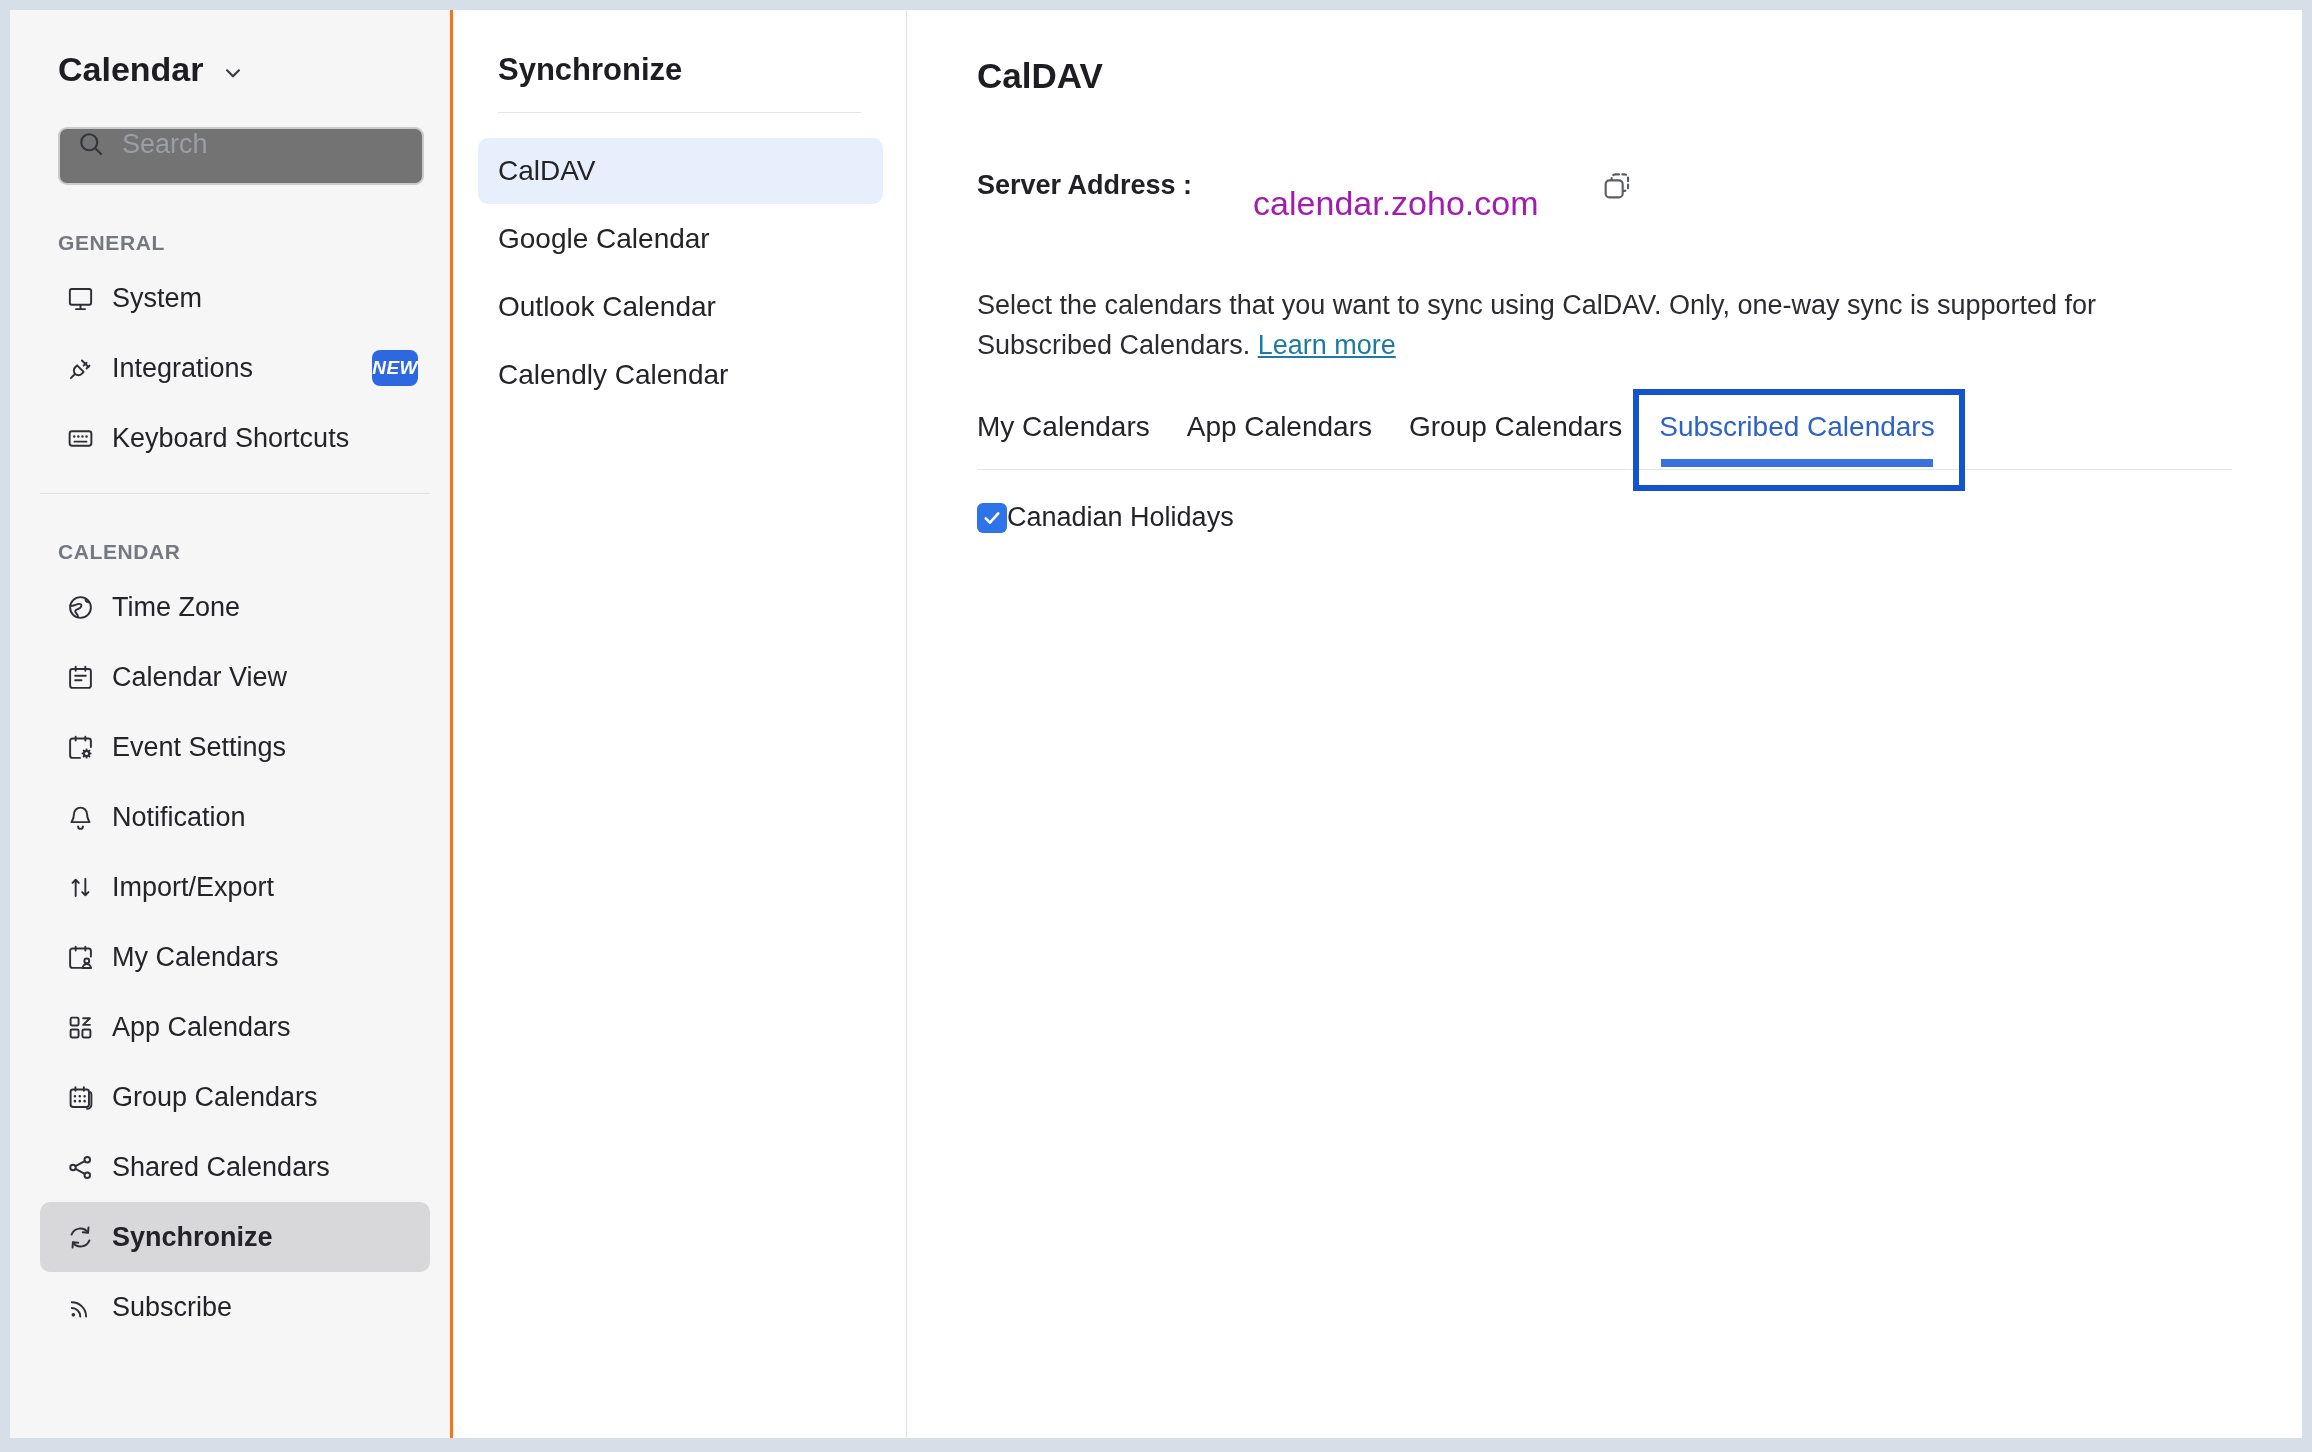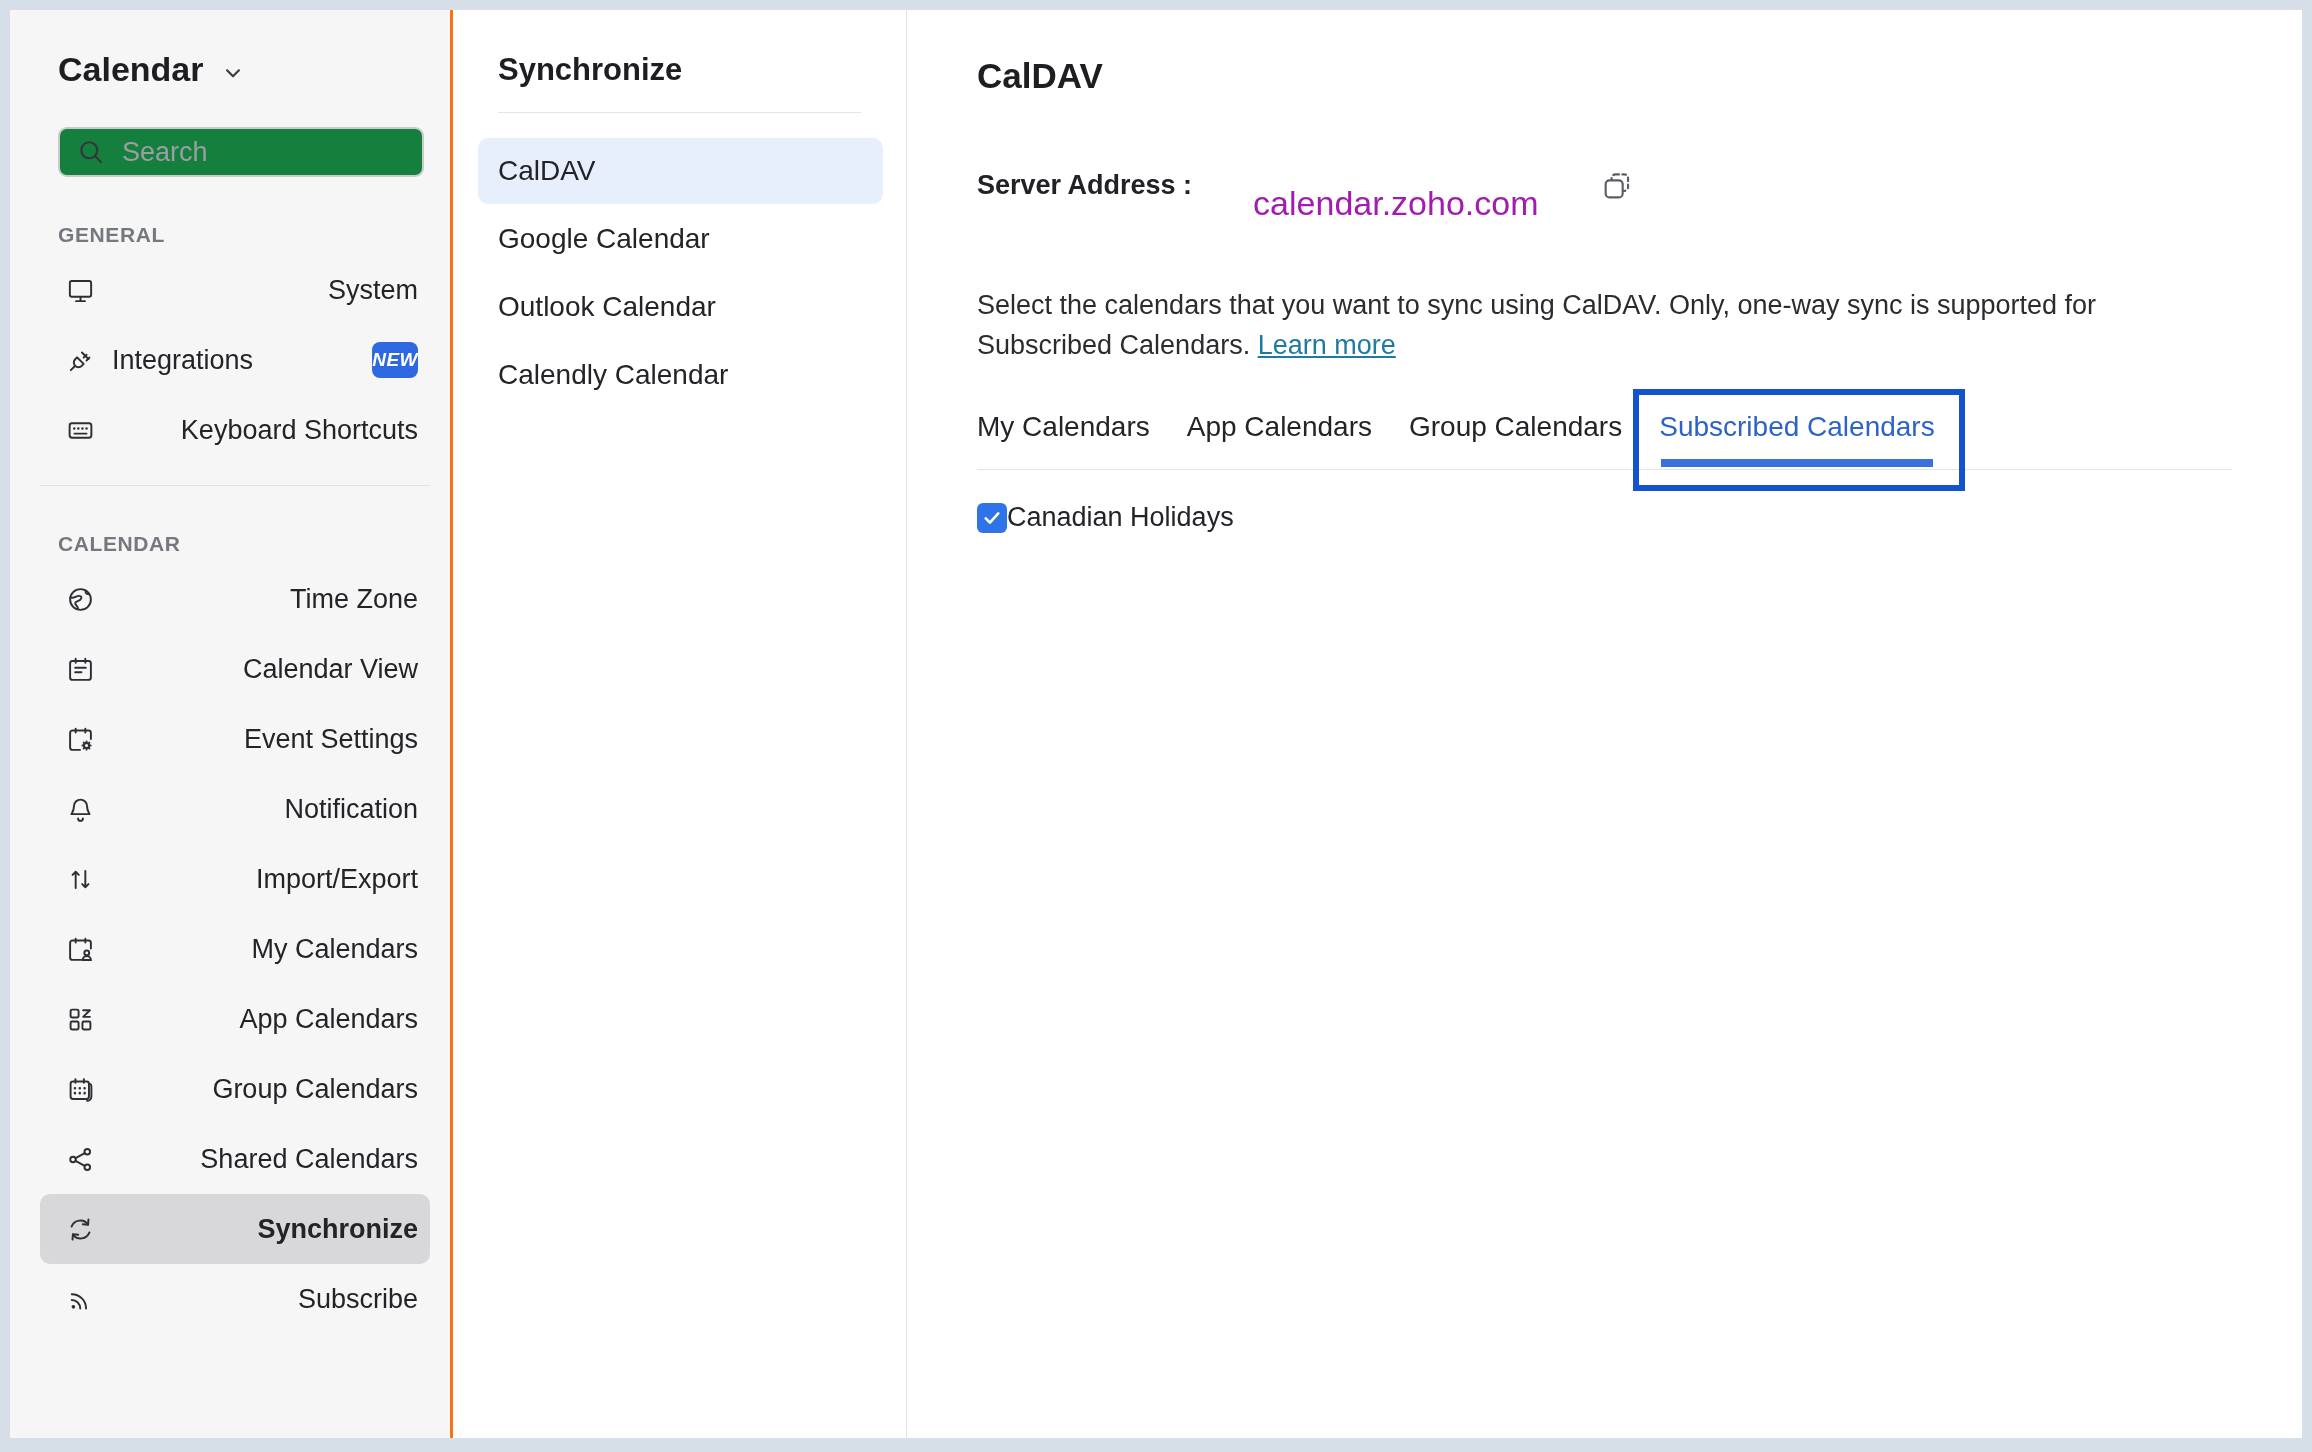--- a/index.html
+++ b/index.html
@@ -15,35 +15,35 @@
 
   
   .sidebar {
     width:443px; flex:0 0 443px; background:#f6f6f7;
     border-right:3px solid #f97316; padding:40px 20px 0 30px; overflow:hidden;
   }
   .sb-header { display:flex; align-items:center; gap:16px; margin-left:18px; cursor:pointer; }
   .sb-title { font-size:34px; font-weight:700; color:#1d1d22; }
   .chev { color:#3a3a40; display:flex; margin-top:6px; }
   .search {
-    margin:38px 0 0 18px; width:366px; height:50px; background:#15803d;
-    border:2px solid #c9cacd; border-radius:9px; display:flex; align-items:center; padding:0 16px;
+    margin:38px 0 0 18px; width:366px; height:58px; background:#737373;
+    border:2px solid #c9cacd; border-radius:9px; display:flex; align-items:flex-start; padding:0 16px;
   }
   .search .icon { color:#33363c; display:flex; }
   .search input {
     border:none; outline:none; background:transparent; font-size:27px; margin-left:16px; width:280px;
     font-family:inherit; color:#26262b;
   }
   .search input::placeholder { color:#9b9ea4; }
   .sb-section-label {
     margin:46px 0 8px 18px; font-size:21px; font-weight:700; color:#75787e; letter-spacing:0.6px;
   }
   .sb-item {
     display:flex; align-items:center; height:70px; border-radius:10px;
-    padding:0 12px 0 25px; font-size:27px; color:#232328; cursor:pointer;justify-content:space-between;
+    padding:0 12px 0 25px; font-size:27px; color:#232328; cursor:pointer;
   }
   .sb-item .icon { width:30px; display:flex; justify-content:center; color:#2e2e34; margin-right:17px; flex:0 0 30px; }
   .sb-item.selected { background:#d8d8db; font-weight:700; }
   .badge {
     margin-left:auto; background:#2e68e0; color:#fff; font-size:19px; font-weight:700;
     padding:7px 0; border-radius:8px; letter-spacing:0.5px;font-style:italic;
   }
   .sb-divider { height:1px; background:#e2e2e5; margin:20px 0 8px 0; }
 
   

